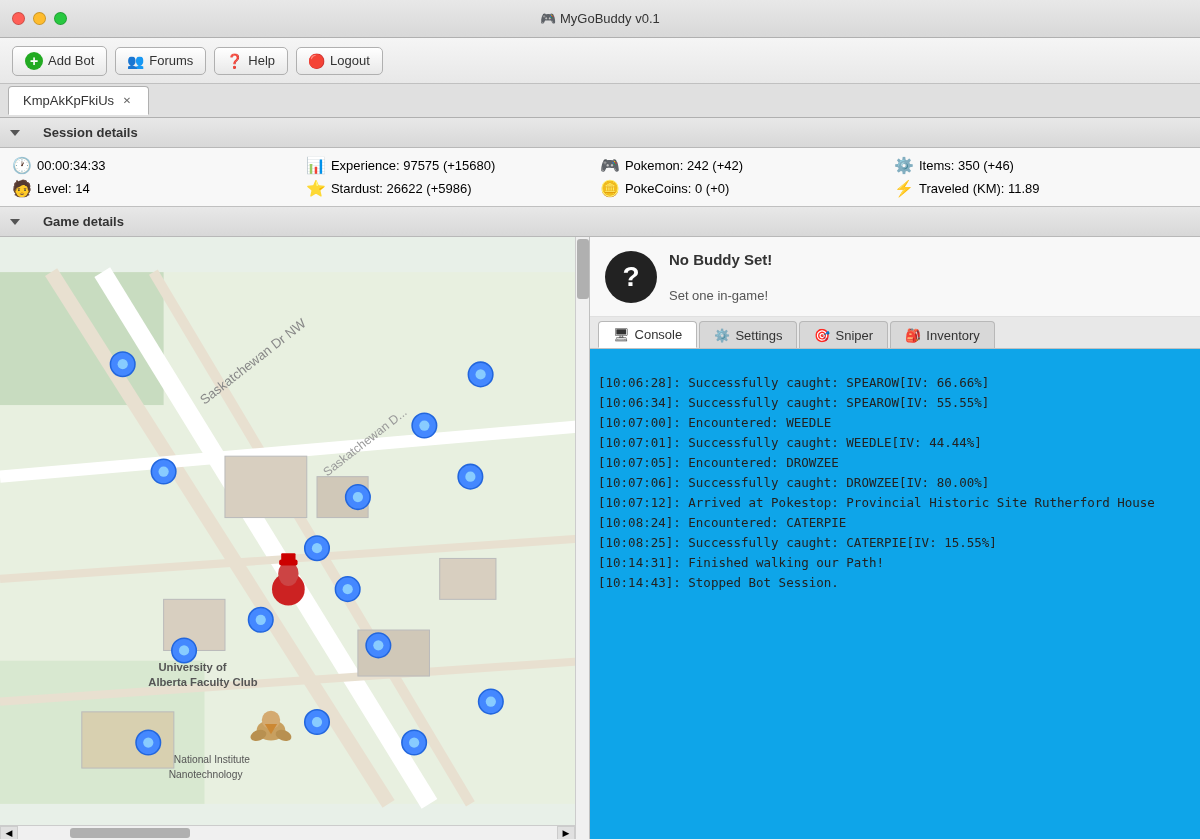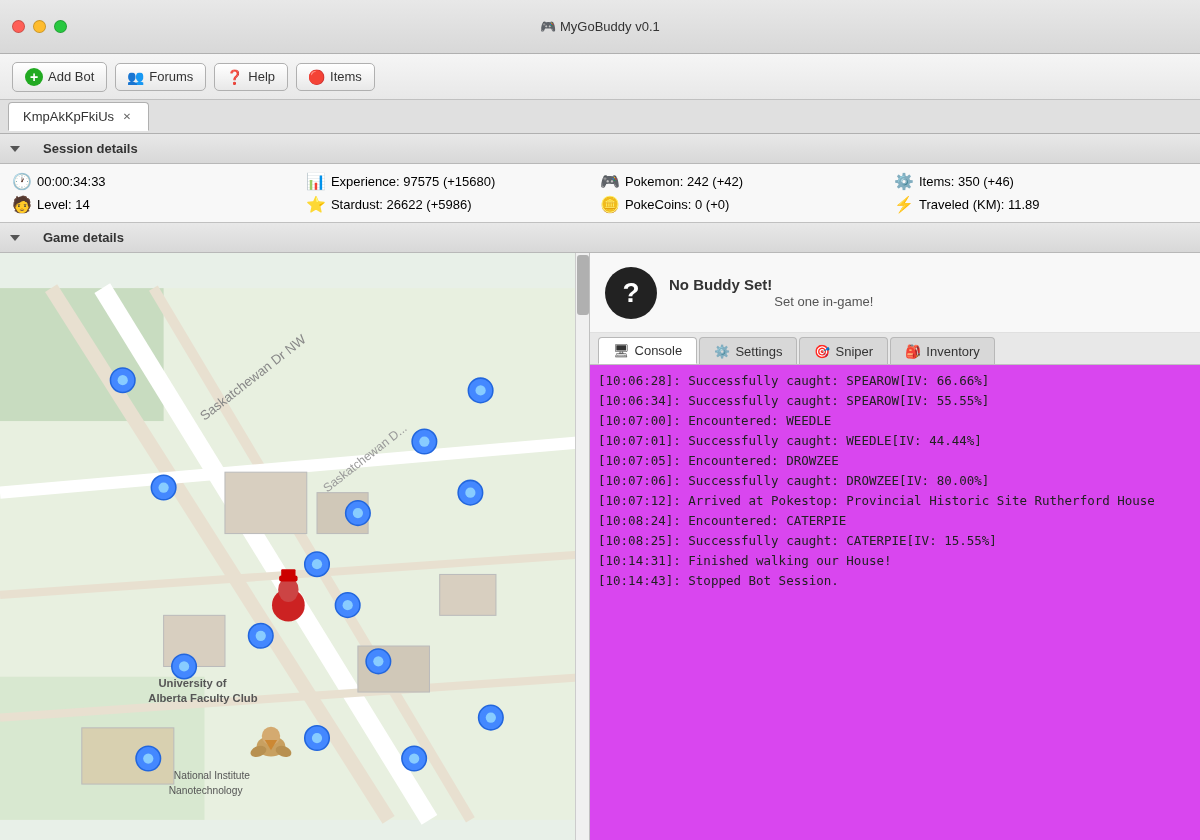--- a/index.html
+++ b/index.html
@@ -7,21 +7,21 @@
       width: 1200px;
       height: 840px;
       background: #f0f0f0;
       font-family: -apple-system, BlinkMacSystemFont, 'Segoe UI', sans-serif;
       font-size: 13px;
       overflow: hidden;
     }
 
     
     #titlebar {
-      height: 54px;
+      height: 38px;
       background: linear-gradient(to bottom, #e8e8e8, #d8d8d8);
       display: flex;
       align-items: center;
       justify-content: center;
       border-bottom: 1px solid #b0b0b0;
       position: relative;
     }
     #window-controls {
       position: absolute;
       left: 12px;
@@ -274,21 +274,21 @@
       height: 52px;
       border-radius: 50%;
       background: #222;
       display: flex;
       align-items: center;
       justify-content: center;
       color: white;
       font-size: 28px;
       font-weight: bold;
     }
-    .buddy-text-area { display: flex; flex-direction: row; gap: 2px; }
+    .buddy-text-area { display: flex; flex-direction: column; gap: 2px; }
     .buddy-no-set { font-size: 15px; font-weight: 600; color: #333; }
     .buddy-sub { font-size: 13px; color: #555; margin-top: 18px; }
 
     
     #console-tabs {
       display: flex;
       background: #e8e8e8;
       border-bottom: 1px solid #c0c0c0;
       padding: 4px 8px 0;
       gap: 2px;
@@ -311,24 +311,24 @@
       border-bottom: 1px solid #fff;
     }
     .console-tab-icon {
       font-size: 13px;
     }
 
     
     #console-output {
       flex: 1;
       overflow-y: scroll;
-      padding: 6px 8px;
+      padding: 24px 8px;
       font-size: 12.5px;
       font-family: monospace;
-      background: #d946ef;
+      background: #0ea5e9;
       line-height: 1.6;
       color: #222;
     }
     .console-line {
       display: block;
       word-wrap: break-word;
     }
 
     
     #console-output::-webkit-scrollbar { width: 14px; }
@@ -361,21 +361,21 @@
   <button class="toolbar-btn">
     <span class="btn-icon">👥</span>
     <span>Forums</span>
   </button>
   <button class="toolbar-btn">
     <span class="btn-icon">❓</span>
     <span>Help</span>
   </button>
   <button class="toolbar-btn">
     <span class="btn-icon">🔴</span>
-    <span>Items</span>
+    <span>Logout</span>
   </button>
 </div>
 
 <div id="tab-bar">
   <div class="tab active">
     <span>KmpAkKpFkiUs</span>
     <span class="tab-close">✕</span>
   </div>
 </div>
 
@@ -590,18 +590,18 @@
     <div id="console-output">
     <span class="console-line">[10:06:28]: Successfully caught: SPEAROW[IV: 66.66%]</span>
         <span class="console-line">[10:06:34]: Successfully caught: SPEAROW[IV: 55.55%]</span>
         <span class="console-line">[10:07:00]: Encountered: WEEDLE</span>
         <span class="console-line">[10:07:01]: Successfully caught: WEEDLE[IV: 44.44%]</span>
         <span class="console-line">[10:07:05]: Encountered: DROWZEE</span>
         <span class="console-line">[10:07:06]: Successfully caught: DROWZEE[IV: 80.00%]</span>
         <span class="console-line">[10:07:12]: Arrived at Pokestop: Provincial Historic Site Rutherford House</span>
         <span class="console-line">[10:08:24]: Encountered: CATERPIE</span>
         <span class="console-line">[10:08:25]: Successfully caught: CATERPIE[IV: 15.55%]</span>
-        <span class="console-line">[10:14:31]: Finished walking our House!</span>
+        <span class="console-line">[10:14:31]: Finished walking our Path!</span>
         <span class="console-line">[10:14:43]: Stopped Bot Session.</span>
       </div>
 
   </div>
 </div>
 
 </body></html>

